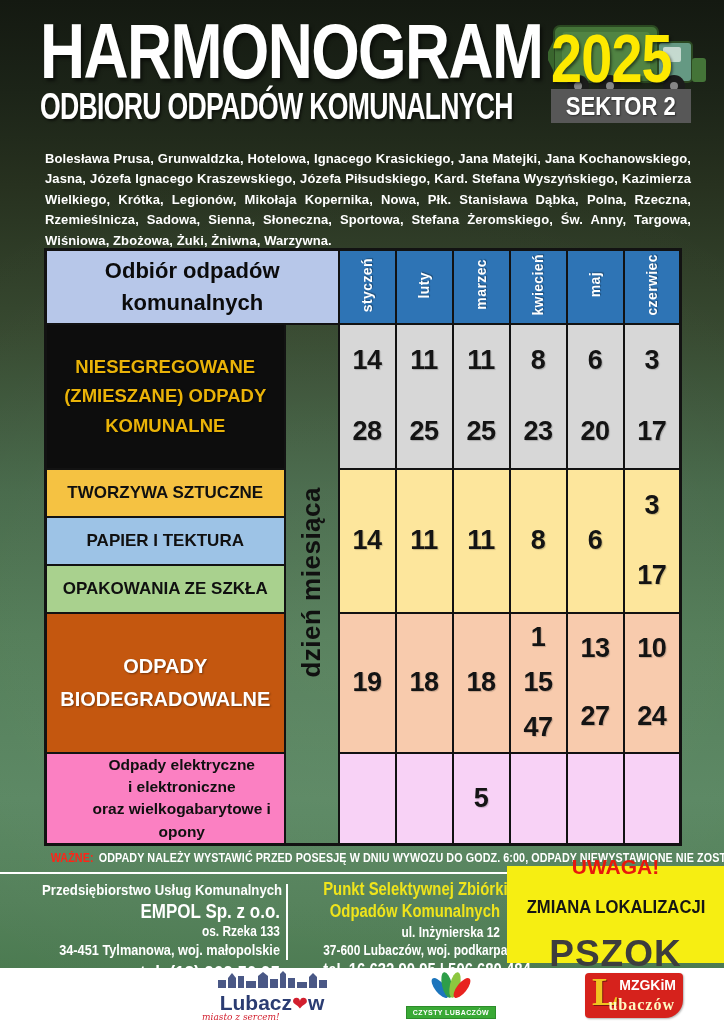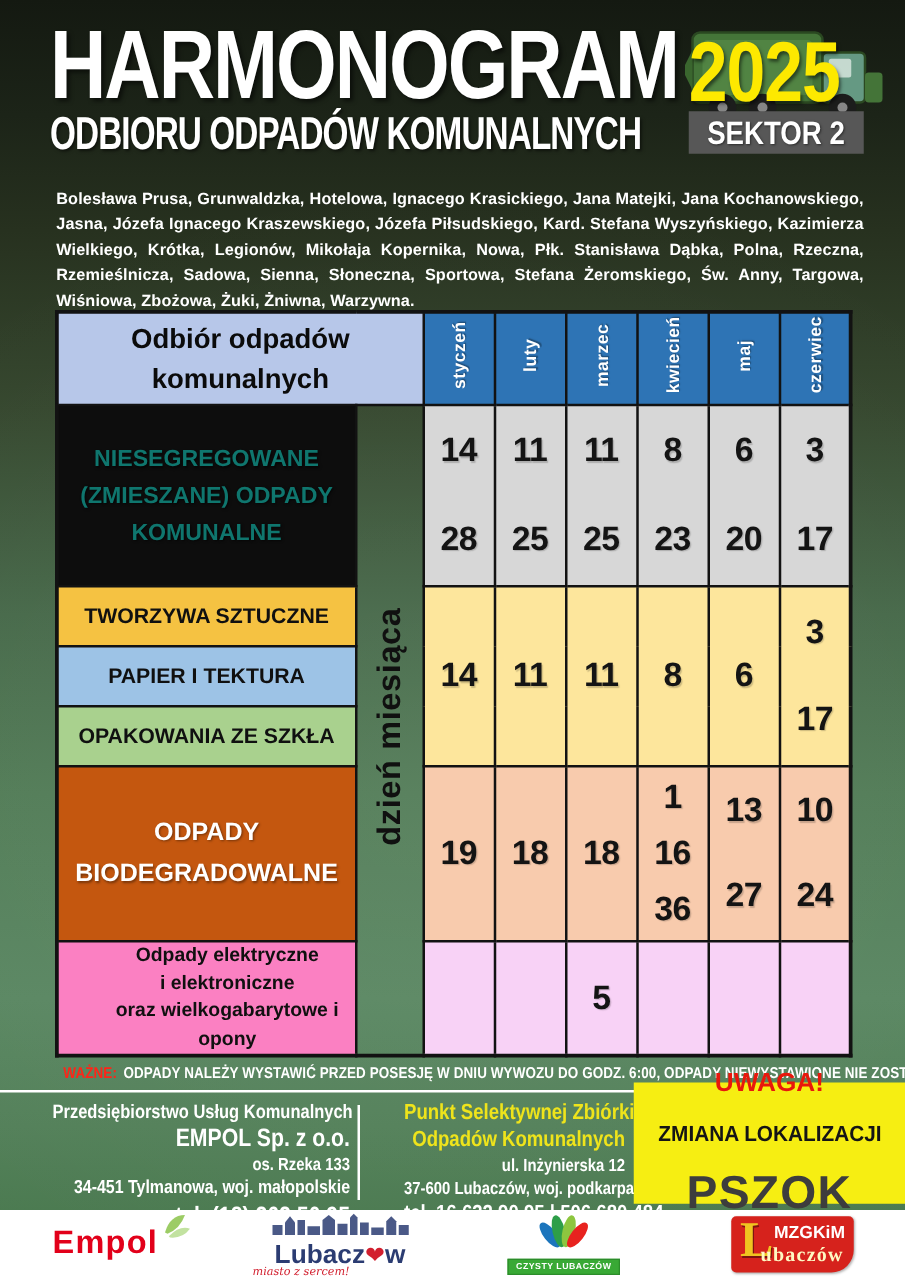--- a/index.html
+++ b/index.html
@@ -33,21 +33,21 @@
       border:3px solid #121212;}
   table.sched td{border:2px solid #121212;padding:0;vertical-align:middle;text-align:center;}
   tr.h-row{height:74px;} tr.r-mixed{height:145px;} tr.r-s{height:48px;} tr.r-bio{height:140px;} tr.r-el{height:87px;}
   td.corner{background:#b7c7e9;color:#0b0b0b;font-weight:bold;font-size:22px;line-height:1.45;padding:0 28px;}
   td.mh{background:#2e74b5;width:57px;}
   .vtext{writing-mode:vertical-rl;transform:rotate(180deg);display:inline-block;}
   td.mh .vtext{color:#fff;font-weight:bold;font-size:14px;letter-spacing:.4px;text-shadow:1px 1px 1px rgba(0,0,0,.35);}
   td.axis{background:transparent;width:54px;}
   td.axis .vtext{color:#101010;font-weight:bold;font-size:26px;letter-spacing:.5px;}
   td.lab{width:239px;font-weight:bold;padding:0 8px;}
-  .lab-mixed{background:#0d0d0d;color:#0f766e;font-size:18.5px;line-height:1.6;text-shadow:1px 1px 2px rgba(0,0,0,.6);}
+  .lab-mixed{background:#0d0d0d;color:#eab308;font-size:18.5px;line-height:1.6;text-shadow:1px 1px 2px rgba(0,0,0,.6);}
   .lab-gold{background:#f5c242;color:#101010;font-size:17px;}
   .lab-blue{background:#9dc3e6;color:#101010;font-size:17px;}
   .lab-green{background:#a9d18e;color:#101010;font-size:17px;}
   .lab-bio{background:#c4570f;color:#fff;font-size:20px;line-height:1.65;text-shadow:1px 1px 2px rgba(0,0,0,.4);}
   .lab-el{background:#fb80c2;color:#101010;font-size:15.5px;line-height:1.45;}
   .lab-el span{display:block;margin-left:33px;}
   .c-mixed{background:#d7d7d7;} .c-seg{background:#fde69c;} .c-bio{background:#f8cbad;} .c-el{background:#f8d2f6;}
   .v{display:flex;flex-direction:column;align-items:center;width:100%;
      font-weight:bold;font-size:27px;color:#141414;letter-spacing:-.5px;text-shadow:1px 1px 1px rgba(0,0,0,.2);}
   .v.cen{justify-content:center;} .v.sa{justify-content:space-around;}
@@ -242,22 +242,22 @@
             </div>
           </td>
       <td class="c-bio">
             <div class="v v-bio cen">
               <span>18</span>
             </div>
           </td>
       <td class="c-bio">
             <div class="v v-bio sa">
               <span>1</span>
-              <span>16</span>
-              <span>36</span>
+              <span>15</span>
+              <span>47</span>
             </div>
           </td>
       <td class="c-bio">
             <div class="v v-bio sa">
               <span>13</span>
               <span>27</span>
             </div>
           </td>
       <td class="c-bio">
             <div class="v v-bio sa">
@@ -316,27 +316,20 @@
     <div class="tw2">37-600 Lubaczów, woj. podkarpackie</div>
     <div class="tw3">tel. 16 632 90 95 | 506 680 484</div>
   </div>
   <div class="f-alert">
     <div class="a1">UWAGA!</div>
     <div class="a2">ZMIANA LOKALIZACJI</div>
     <div class="a3">PSZOK</div>
   </div>
 
   <div class="strip">
-    <div class="logo empol">
-      <span class="etxt">Empol</span>
-      <svg width="26" height="24" viewBox="0 0 26 24">
-        <path d="M4 16 Q8 2 20 2 Q16 13 6 17 Z" fill="#9ccc65"></path>
-        <path d="M7 19 Q16 10 24 13 Q18 21 8 20 Z" fill="#c2e2a0"></path>
-      </svg>
-    </div>
     <div class="logo lubaczow">
       <svg width="116" height="18" viewBox="0 0 116 18">
         <g fill="#2b3c72" opacity="0.85">
           <rect x="4" y="10" width="8" height="8"></rect>
             <path d="M14 18 V8 l4 -5 4 5 v10 Z"></path>
           <rect x="24" y="6" width="6" height="12"></rect>
             <rect x="32" y="11" width="10" height="7"></rect>
           <path d="M44 18 V6 l5 -4 5 4 v12 Z"></path>
             <rect x="56" y="9" width="8" height="9"></rect>
           <path d="M66 18 V4 l3 -3 3 3 v14 Z"></path>

